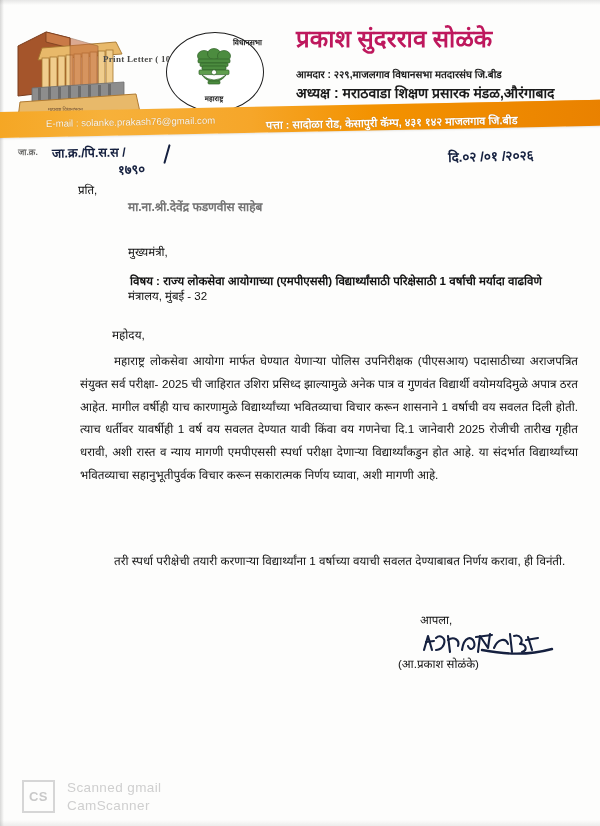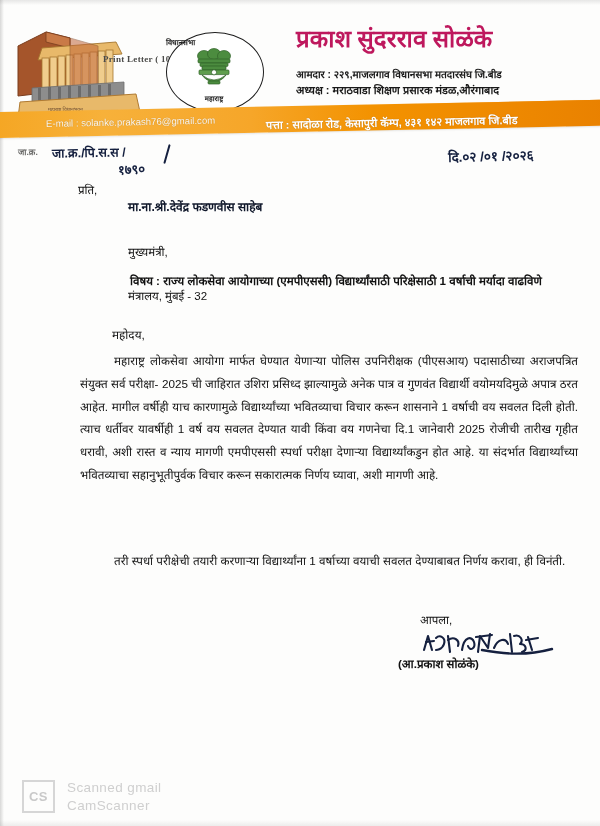--- a/index.html
+++ b/index.html
@@ -93,21 +93,21 @@
     height: 78px;
     border: 1.4px solid #1d1d1d;
     border-radius: 50%;
     background: #ffffff;
   }
   .emblem-top-text {
     position: absolute;
     left: 0;
     top: 9px;
     width: 96px;
-    text-align: left;
+    text-align: right;
     font-size: 7.5px;
     font-weight: bold;
     color: #222;
   }
   .emblem-bottom-text {
     position: absolute;
     left: 0;
     top: 66px;
     width: 96px;
     text-align: center;
@@ -141,21 +141,21 @@
   }
   .mla-role {
     font-size: 10.2px;
     font-weight: bold;
     color: #1a1a1a;
     line-height: 1.45;
     white-space: nowrap;
     margin-top: 16px;
   }
   .mla-role2 {
-    font-size: 11px;
+    font-size: 14px;
     font-weight: bold;
     color: #1a1a1a;
     line-height: 1.45;
     white-space: nowrap;
   }
 
   
   .orange-band {
     position: absolute;
     left: -6px;
@@ -267,21 +267,21 @@
   }
   .addressee {
     position: absolute;
     left: 128px;
     top: 198px;
     width: 400px;
   }
   .addressee-name {
     font-size: 12px;
     font-weight: bold;
-    color: #0f172a;
+    color: #737373;
     line-height: 1.55;
     white-space: nowrap;
   }
   .addressee-line {
     font-size: 11.5px;
     color: #111;
     line-height: 1.55;
     white-space: nowrap;
     margin-top: 27px;
   }
@@ -350,21 +350,21 @@
     left: 22px;
     top: 16px;
     width: 150px;
     height: 34px;
   }
   .sign-name {
     position: absolute;
     left: 0;
     top: 44px;
     font-size: 11.6px;
-    font-weight: bold;
+    font-weight: normal;
     color: #111;
     white-space: nowrap;
   }
 
   
   .watermark {
     position: absolute;
     left: 22px;
     top: 779px;
     display: flex;

